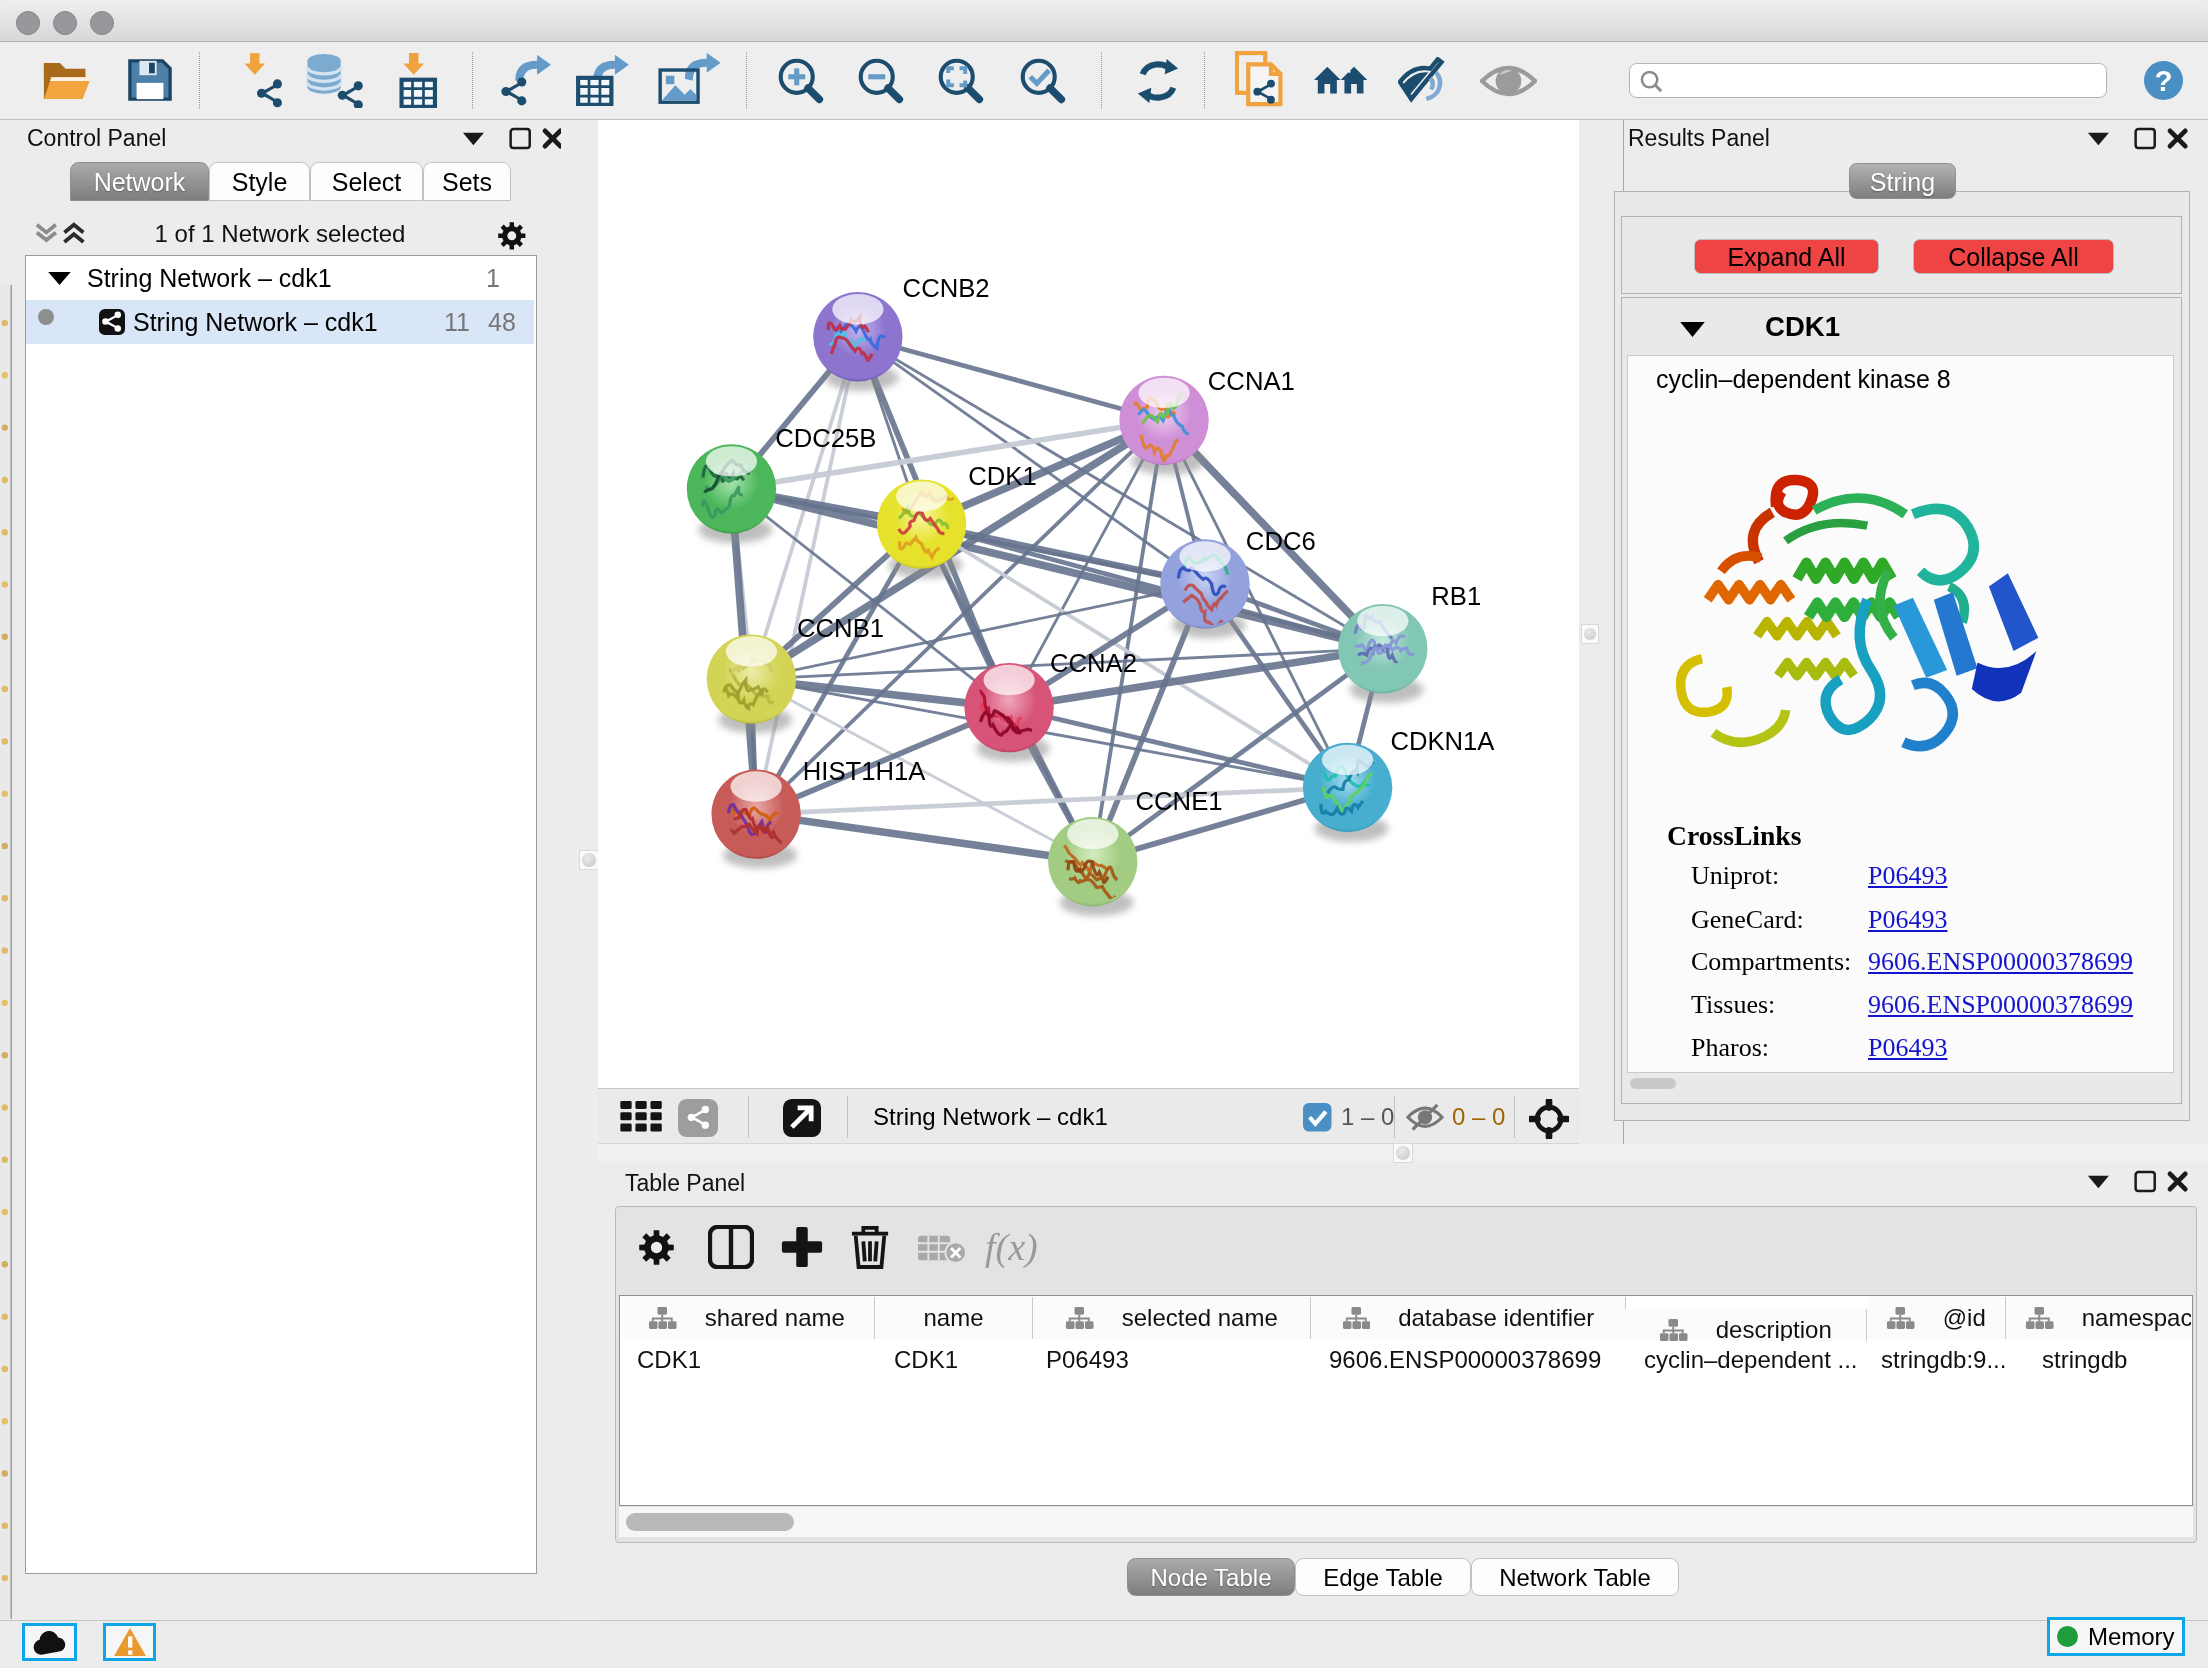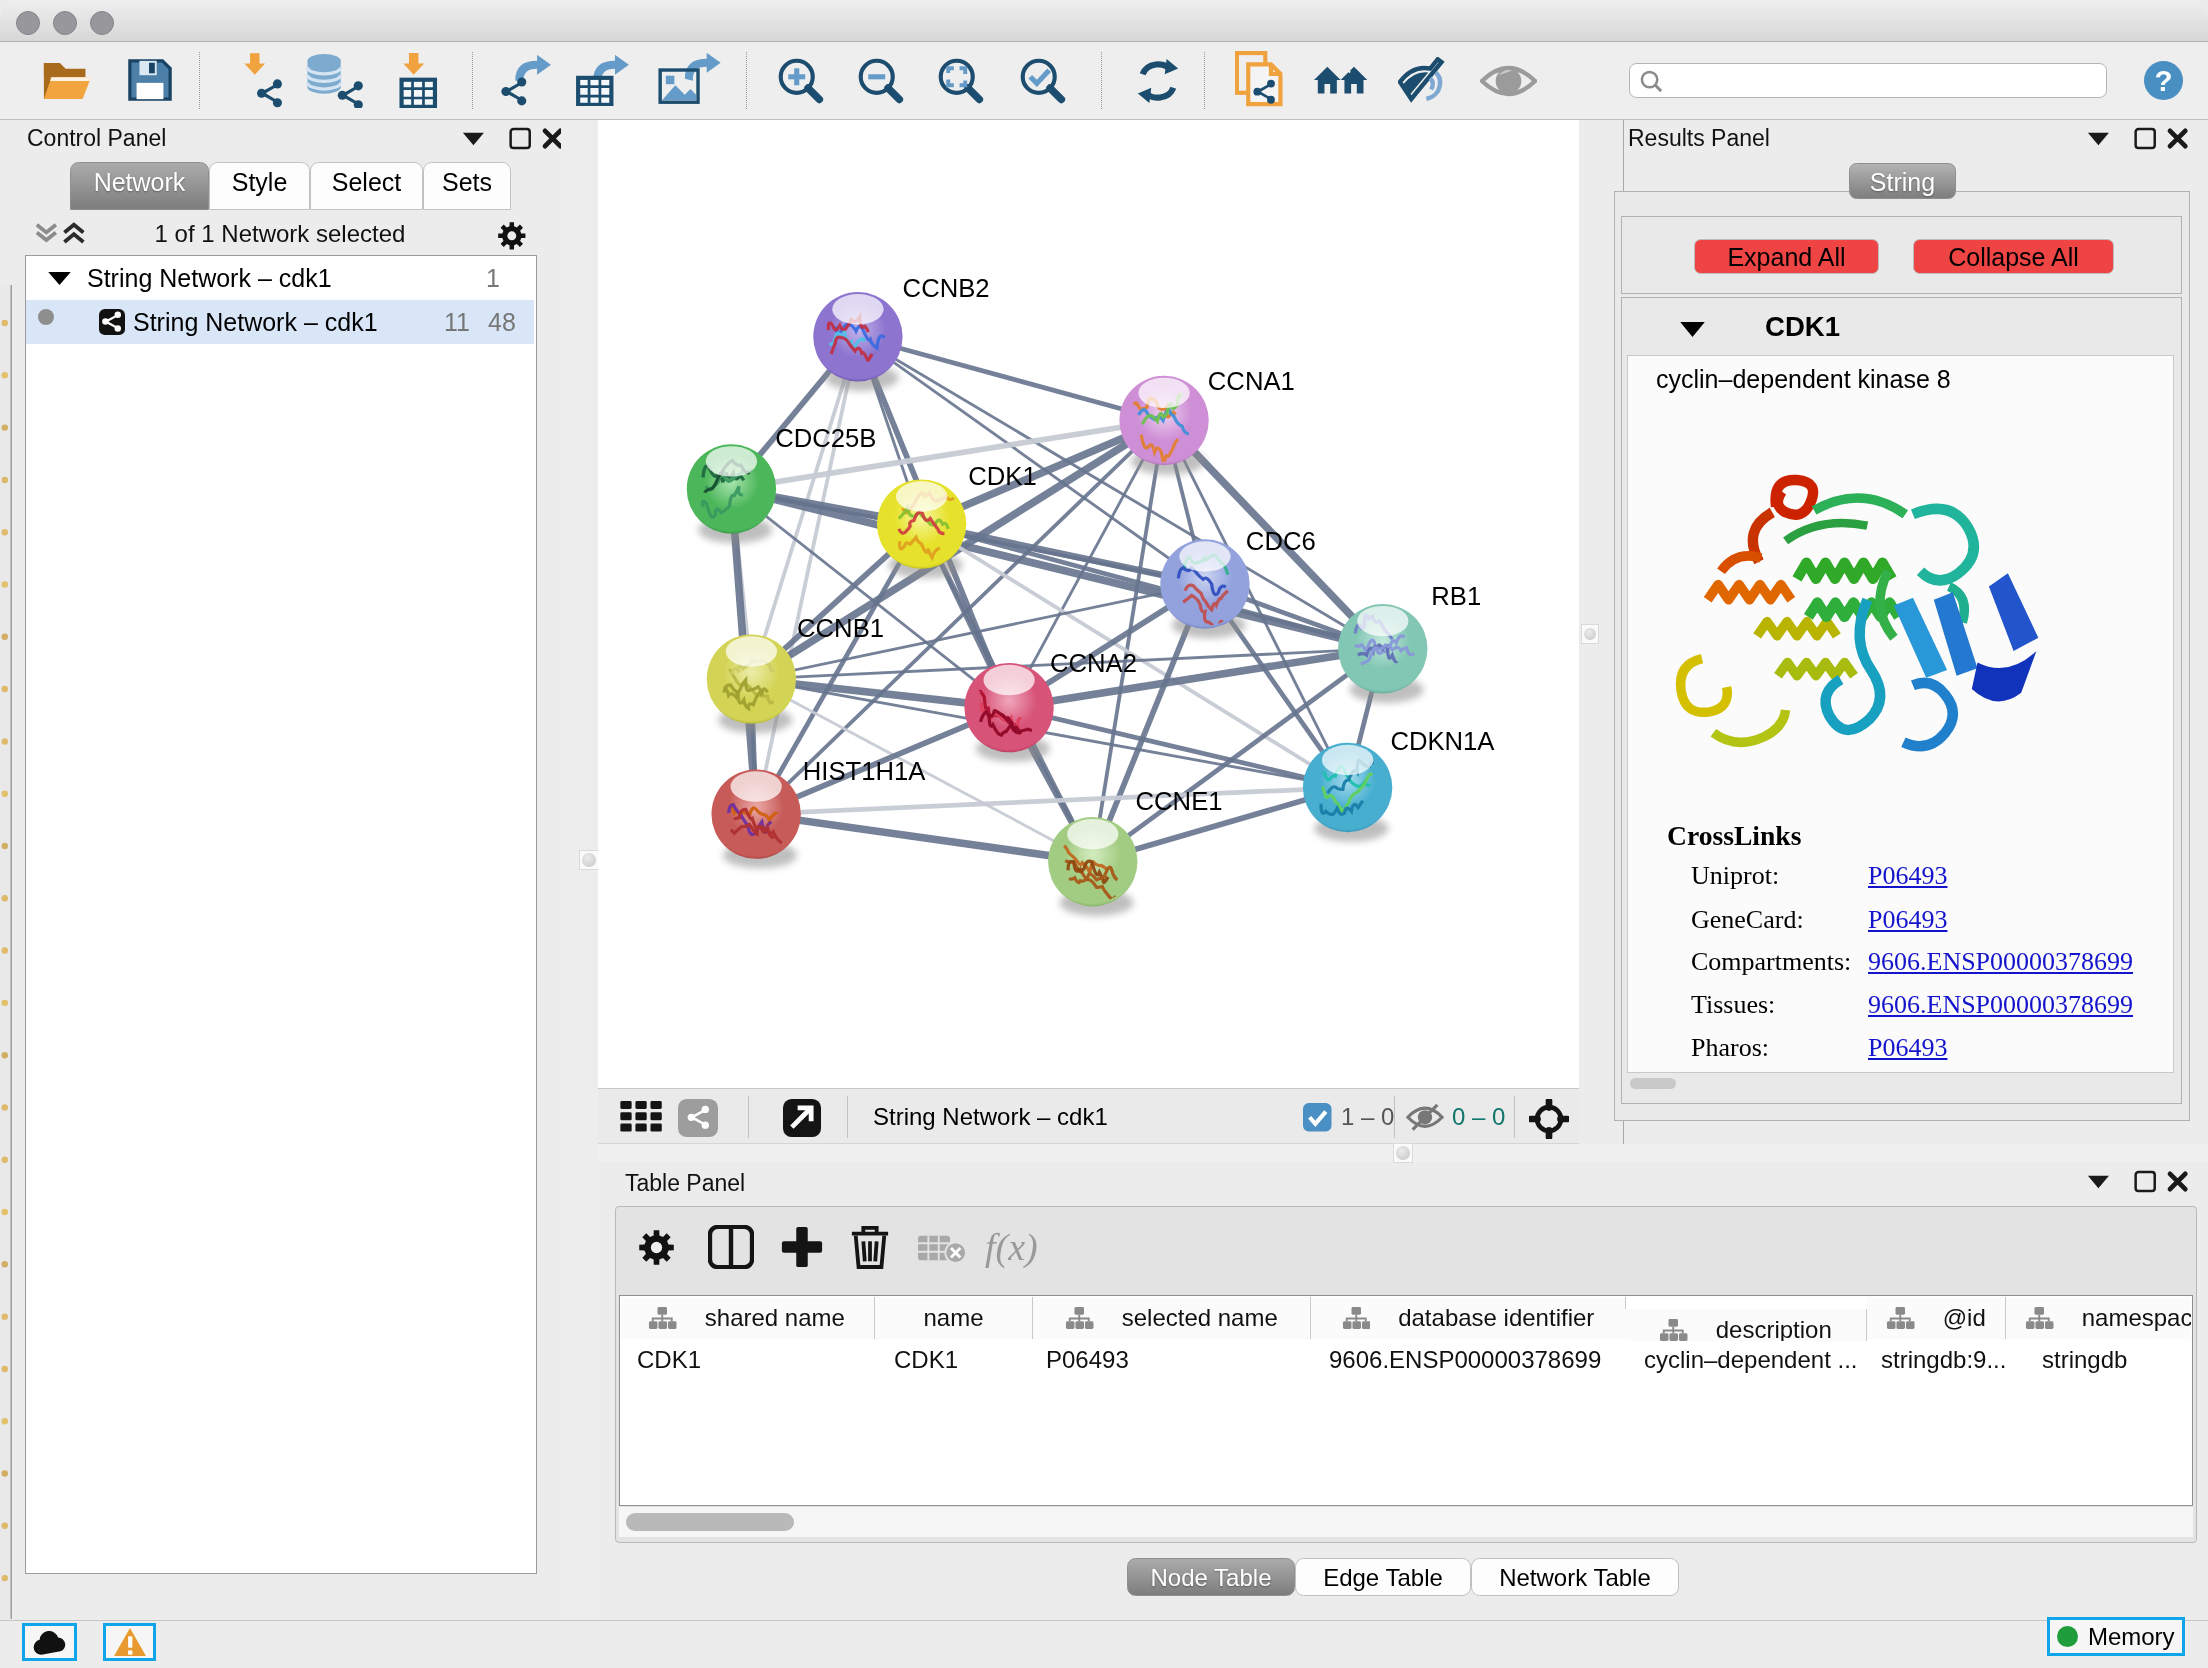--- a/index.html
+++ b/index.html
@@ -5,21 +5,21 @@
 html,body{width:2208px;height:1668px;overflow:hidden;background:#ececec;font-family:"Liberation Sans",sans-serif}
 .abs{position:absolute}
 #titlebar{position:absolute;left:0;top:0;width:2208px;height:42px;background:linear-gradient(#efefef,#d7d7d7);border-bottom:1px solid #b0b0b0;border-radius:17px 17px 0 0}
 .tl{position:absolute;top:10.5px;width:24px;height:24px;border-radius:50%;background:#97979c;border:1px solid #84848a}
 #title{position:absolute;left:0;right:0;top:5.7px;text-align:center;font-size:27px;color:#3a3a3a;font-weight:700}
 #toolbar{position:absolute;left:0;top:43px;width:2208px;height:77px;background:#eeeeee;border-bottom:1px solid #bfbfbf}
 .vsep{position:absolute;top:52px;height:57px;border-left:1.9px dotted #999}
 #searchbox{position:absolute;left:1629px;top:63px;width:478px;height:35px;background:#fff;border:1.9px solid #b5b5b5;border-radius:7.6px}
 #helpbtn{position:absolute;left:2144px;top:61px;width:39px;height:39px;border-radius:50%;background:#4a8fc2;color:#fff;font-size:29.5px;font-weight:700;text-align:center;line-height:39px}
 #ctrl-title{position:absolute;left:27px;top:125px;font-size:23px;color:#111}
-.tab{position:absolute;top:162px;height:48px;border:1px solid #c2c2c2;background:#fdfdfd;color:#000;font-size:25px;text-align:center;border-radius:8.6px 8.6px 0 0;line-height:39px}
+.tab{position:absolute;top:162px;height:39px;border:1px solid #c2c2c2;background:#fdfdfd;color:#000;font-size:25px;text-align:center;border-radius:8.6px 8.6px 0 0;line-height:39px}
 .tabsel{background:linear-gradient(#ababab,#7d7d7d);color:#fff;border-color:#8f8f8f;text-shadow:0 1px 1.9px #00000055}
 #nethdr{position:absolute;left:25px;top:216px;width:510px;height:36px;font-size:24px;color:#111;text-align:center;line-height:36px}
 #netlist{position:absolute;left:25px;top:255px;width:512px;height:1319px;background:#fff;border:1.9px solid #9a9a9a}
 .lrow{position:absolute;left:0;width:508px;height:44px;font-size:25px;color:#000}
 #netview{position:absolute;left:598px;top:120px;width:981px;height:968px;background:#fff}
 #netbar{position:absolute;left:598px;top:1088px;width:981px;height:56px;background:#eaeaea;border-top:1px solid #c6c6c6;border-bottom:1px solid #d5d5d5;font-size:24px}
 #vsplit{position:absolute;left:561px;top:120px;width:37px;height:1500px;background:#ededed}
 #hsplit{position:absolute;left:598px;top:1144px;width:1610px;height:18px;background:#f0f0f0}
 .handle{position:absolute;background:#fafafa;border:1px solid #d9d9d9;display:flex;align-items:center;justify-content:center}
 .handle i{display:block;border-radius:50%;background:radial-gradient(circle at 40% 35%,#ebebeb,#c6c6c6)}
@@ -623,21 +623,21 @@
     <rect x="0" y="0" width="30" height="30" rx="6" fill="#4a90c4"></rect>
     <path d="M7 15 l6 7 l11 -13" stroke="#fff" stroke-width="4.4" fill="none"></path>
   </svg>
 <div class="abs crow" style="left:1341px;top:1103px;color:#555;font-size:24px">1 – 0</div>
 <div class="abs" style="left:1394px;top:1096px;height:42px;border-left:1px solid #c2c2c2"></div>
 <svg class="abs" style="left:1406px;top:1103px" width="38" height="28.5" viewBox="0 0 40 30">
     <path d="M2 15 Q20 -4 38 15 Q20 34 2 15 Z" fill="none" stroke="#777" stroke-width="3.4"></path>
     <circle cx="20" cy="15" r="7.5" fill="#777"></circle>
     <line x1="33" y1="2" x2="7" y2="28" stroke="#777" stroke-width="3.4"></line>
   </svg>
-<div class="abs crow" style="left:1452px;top:1103px;color:#0f766e;font-size:24px">0 – 0</div>
+<div class="abs crow" style="left:1452px;top:1103px;color:#a16207;font-size:24px">0 – 0</div>
 <div class="abs" style="left:1514px;top:1096px;height:42px;border-left:1px solid #c2c2c2"></div>
 <svg class="abs" style="left:1529px;top:1099px" width="40" height="40" viewBox="0 0 42 42">
     <circle cx="21" cy="21" r="12.5" fill="none" stroke="#141414" stroke-width="5"></circle>
     <g stroke="#141414" stroke-width="7" stroke-linecap="round">
       <line x1="21" y1="2" x2="21" y2="9"></line>
       <line x1="21" y1="33" x2="21" y2="40"></line>
       <line x1="2" y1="21" x2="9" y2="21"></line>
       <line x1="33" y1="21" x2="40" y2="21"></line>
     </g>
   </svg>

